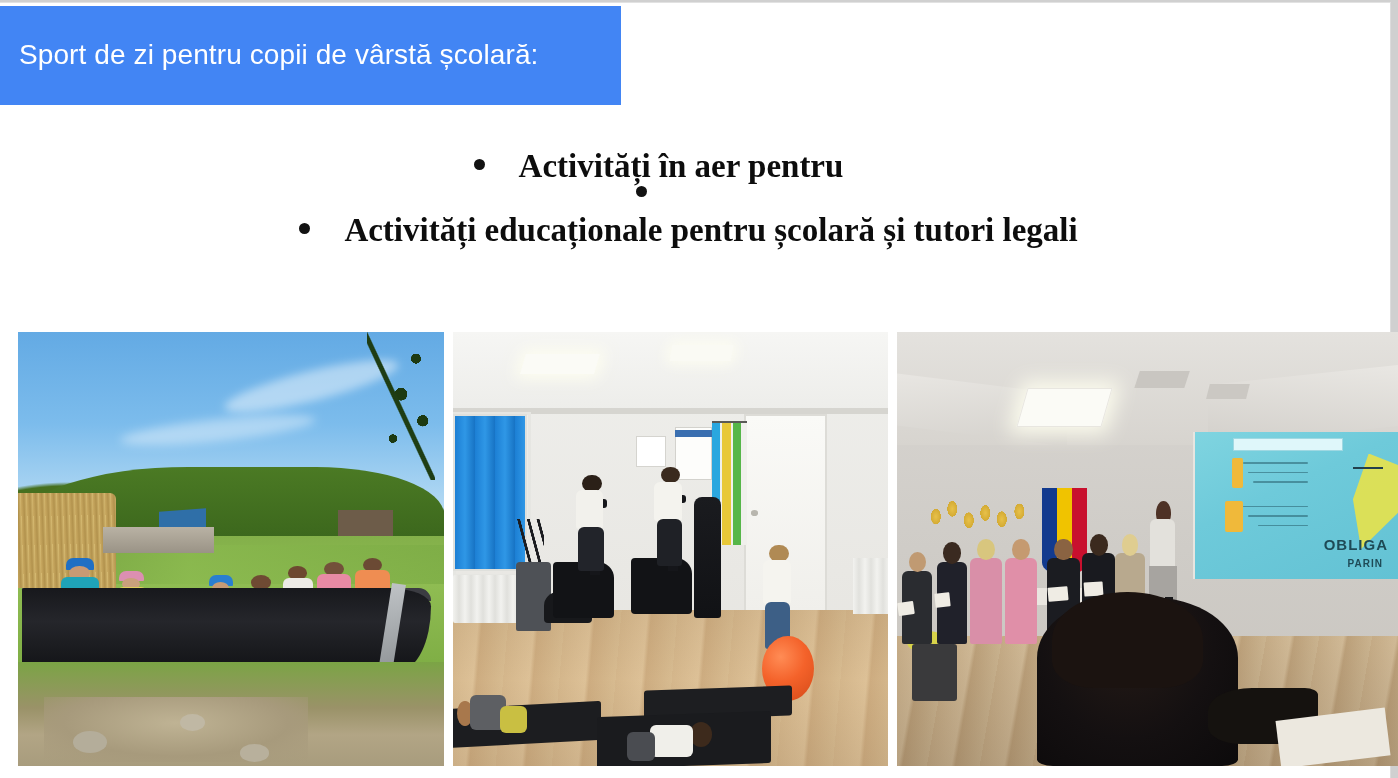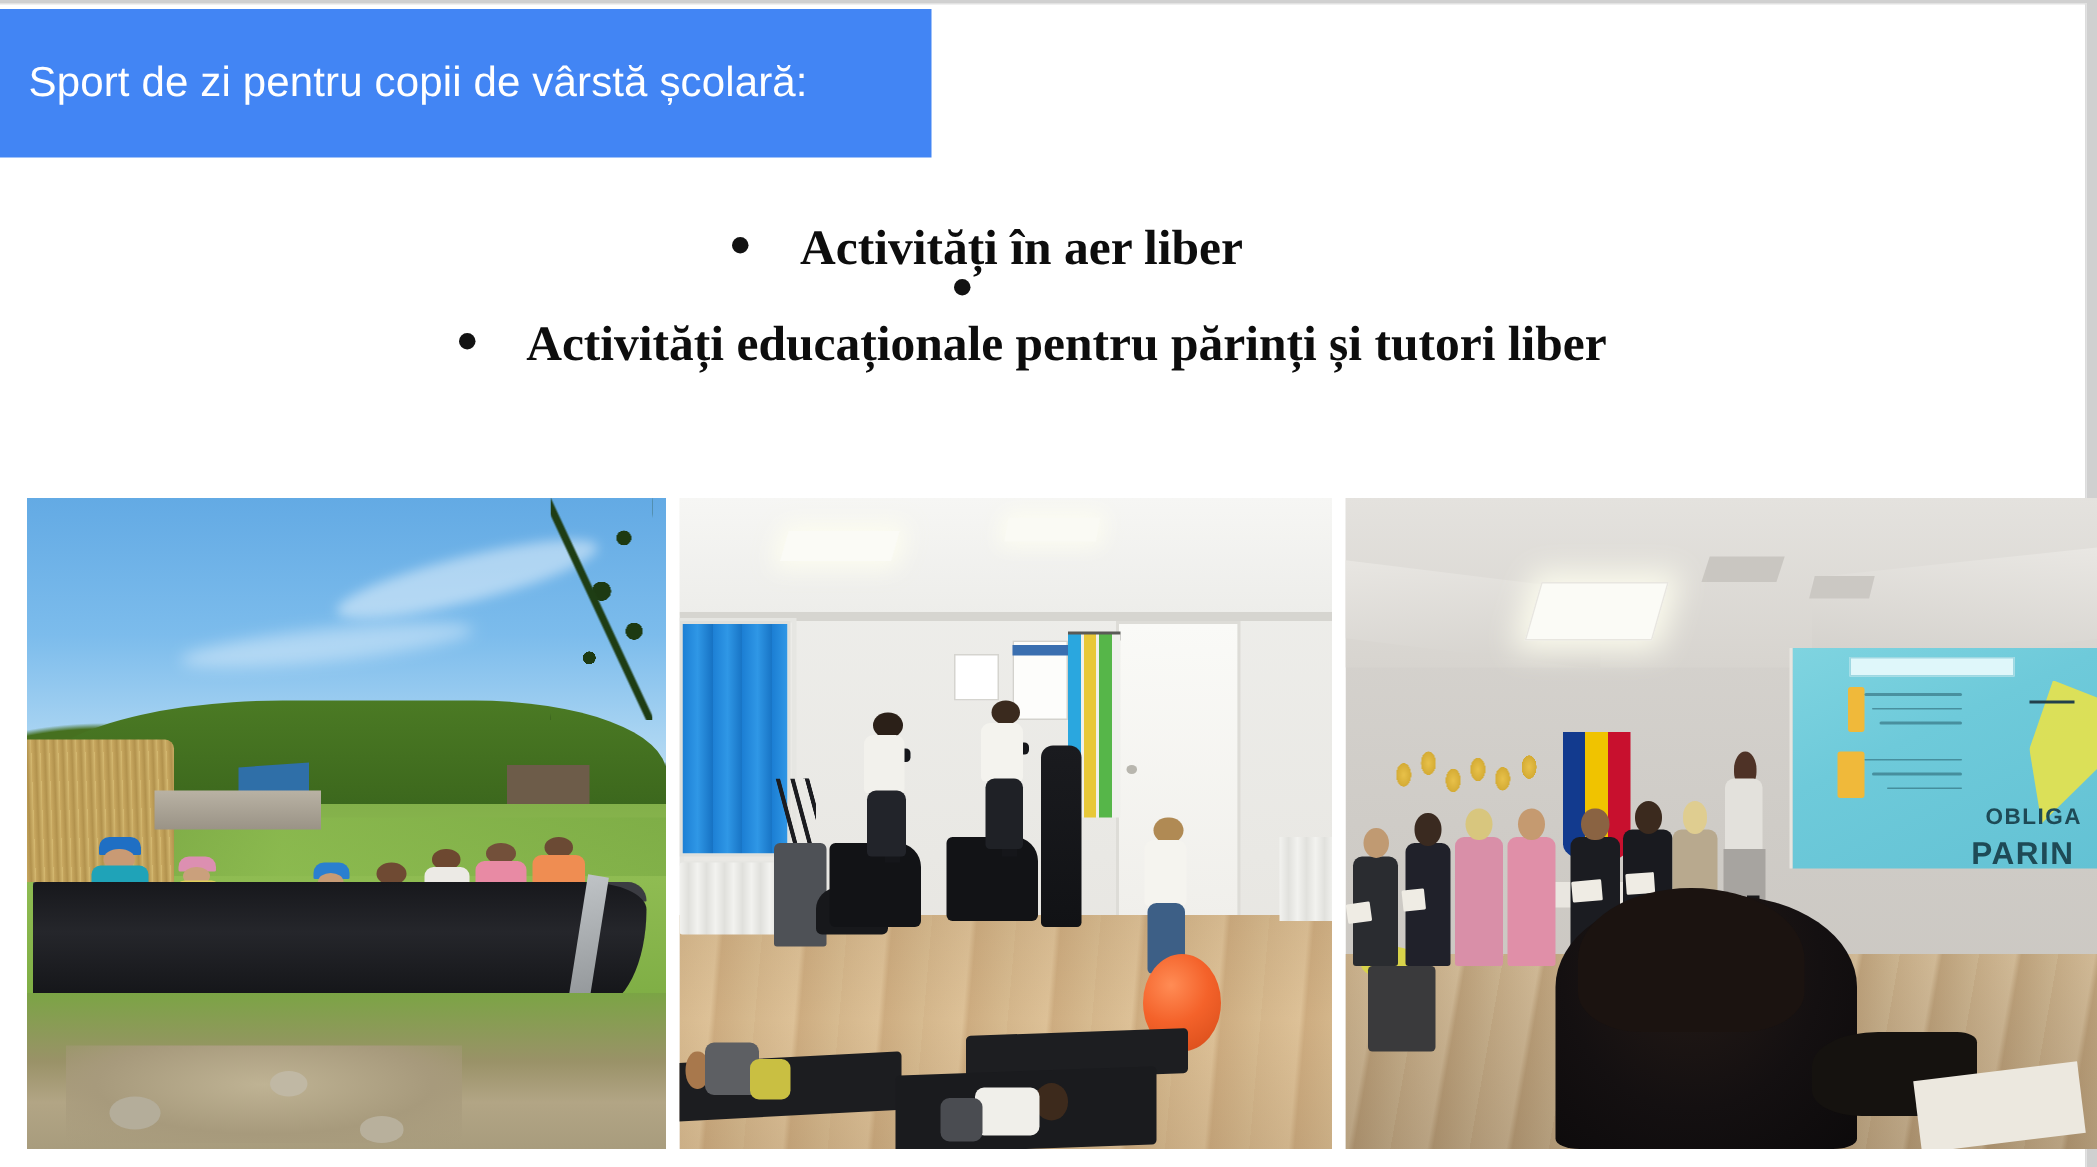--- a/index.html
+++ b/index.html
@@ -414,21 +414,21 @@
     border-top: 2px solid #22404c;
   }
   .p3-screen-txt1, .p3-screen-txt2 {
     position: absolute;
     color: #1e4a56;
     font-family: "Liberation Sans", sans-serif;
     font-weight: bold;
     letter-spacing: 1px;
   }
   .p3-screen-txt1 { right: 2%; top: 47%; font-size: 15px; }
-  .p3-screen-txt2 { right: 3%; top: 52%; font-size: 21px; }
+  .p3-screen-txt2 { right: 3%; top: 52%; font-size: 10px; }
 
   .p3-flag {
     left: 29%; top: 36%; width: 9%; height: 20%;
     background: linear-gradient(90deg, #123a8e 0%, #123a8e 33%, #f0c300 33%, #f0c300 66%, #c8102e 66%, #c8102e 100%);
     border-radius: 0 0 50% 50% / 0 0 14% 14%;
   }
   .p3-balloons {
     left: 6%; top: 36%; width: 22%; height: 12%;
     background:
       radial-gradient(ellipse 7px 11px at 8% 55%, #e8c14a 0%, #d4ab34 70%, transparent 72%),
@@ -515,30 +515,30 @@
   <div class="page-canvas"></div>
 
   <div class="title-banner">
     <span class="title-banner-text">Sport de zi pentru copii de vârstă școlară:</span>
   </div>
 
   <ul class="bullet-list">
 
     <li class="bullet-item row-1">
       <span class="bullet-dot"></span>
-      <span>Activități în aer liber</span>
+      <span>Activități în aer pentru</span>
     </li>
 
     <li class="bullet-item row-2">
       <span class="bullet-dot"></span>
     </li>
 
     <li class="bullet-item row-3">
       <span class="bullet-dot"></span>
-      <span>Activități educaționale pentru părinți și tutori liber</span>
+      <span>Activități educaționale pentru școlară și tutori legali</span>
     </li>
 
   </ul>
 
   <div class="photo-strip">
 
     <figure class="photo photo-1">
       <div class="ph-layer p1-sky"></div>
       <div class="ph-layer p1-cloud-a"></div>
       <div class="ph-layer p1-cloud-b"></div>

